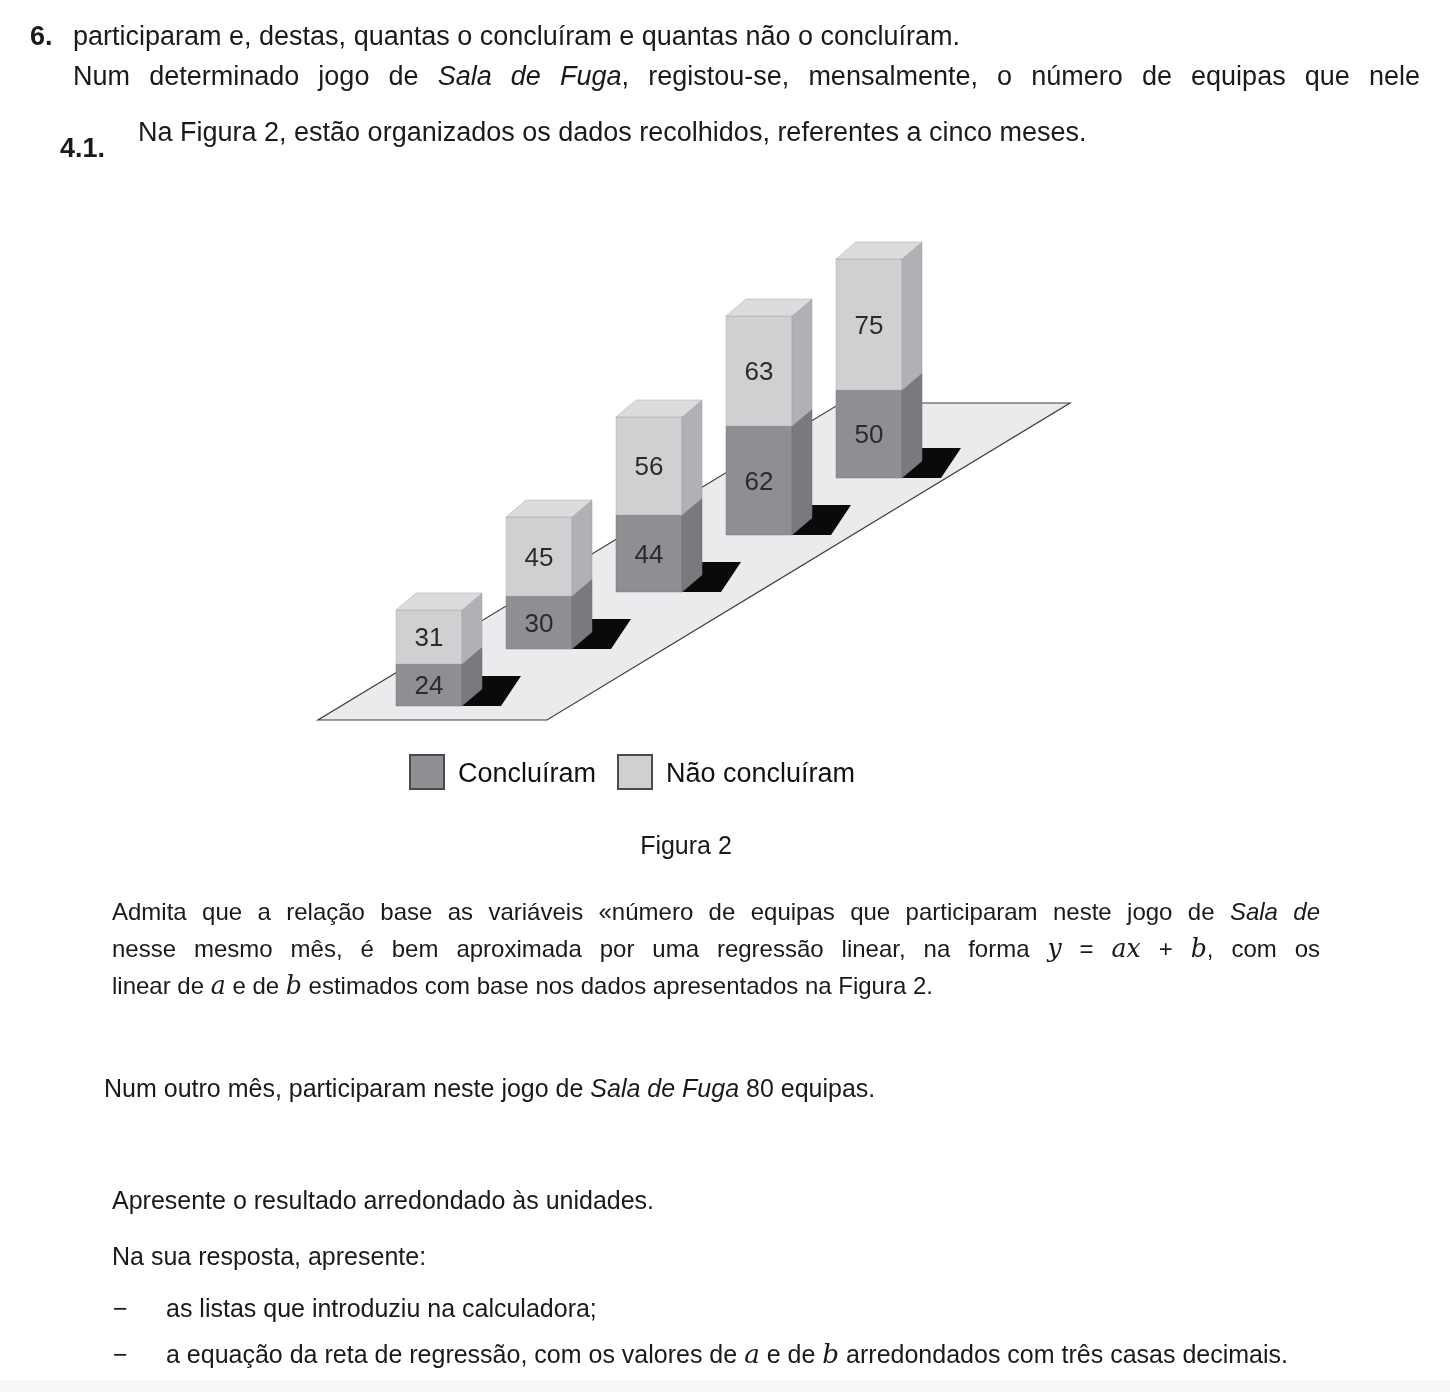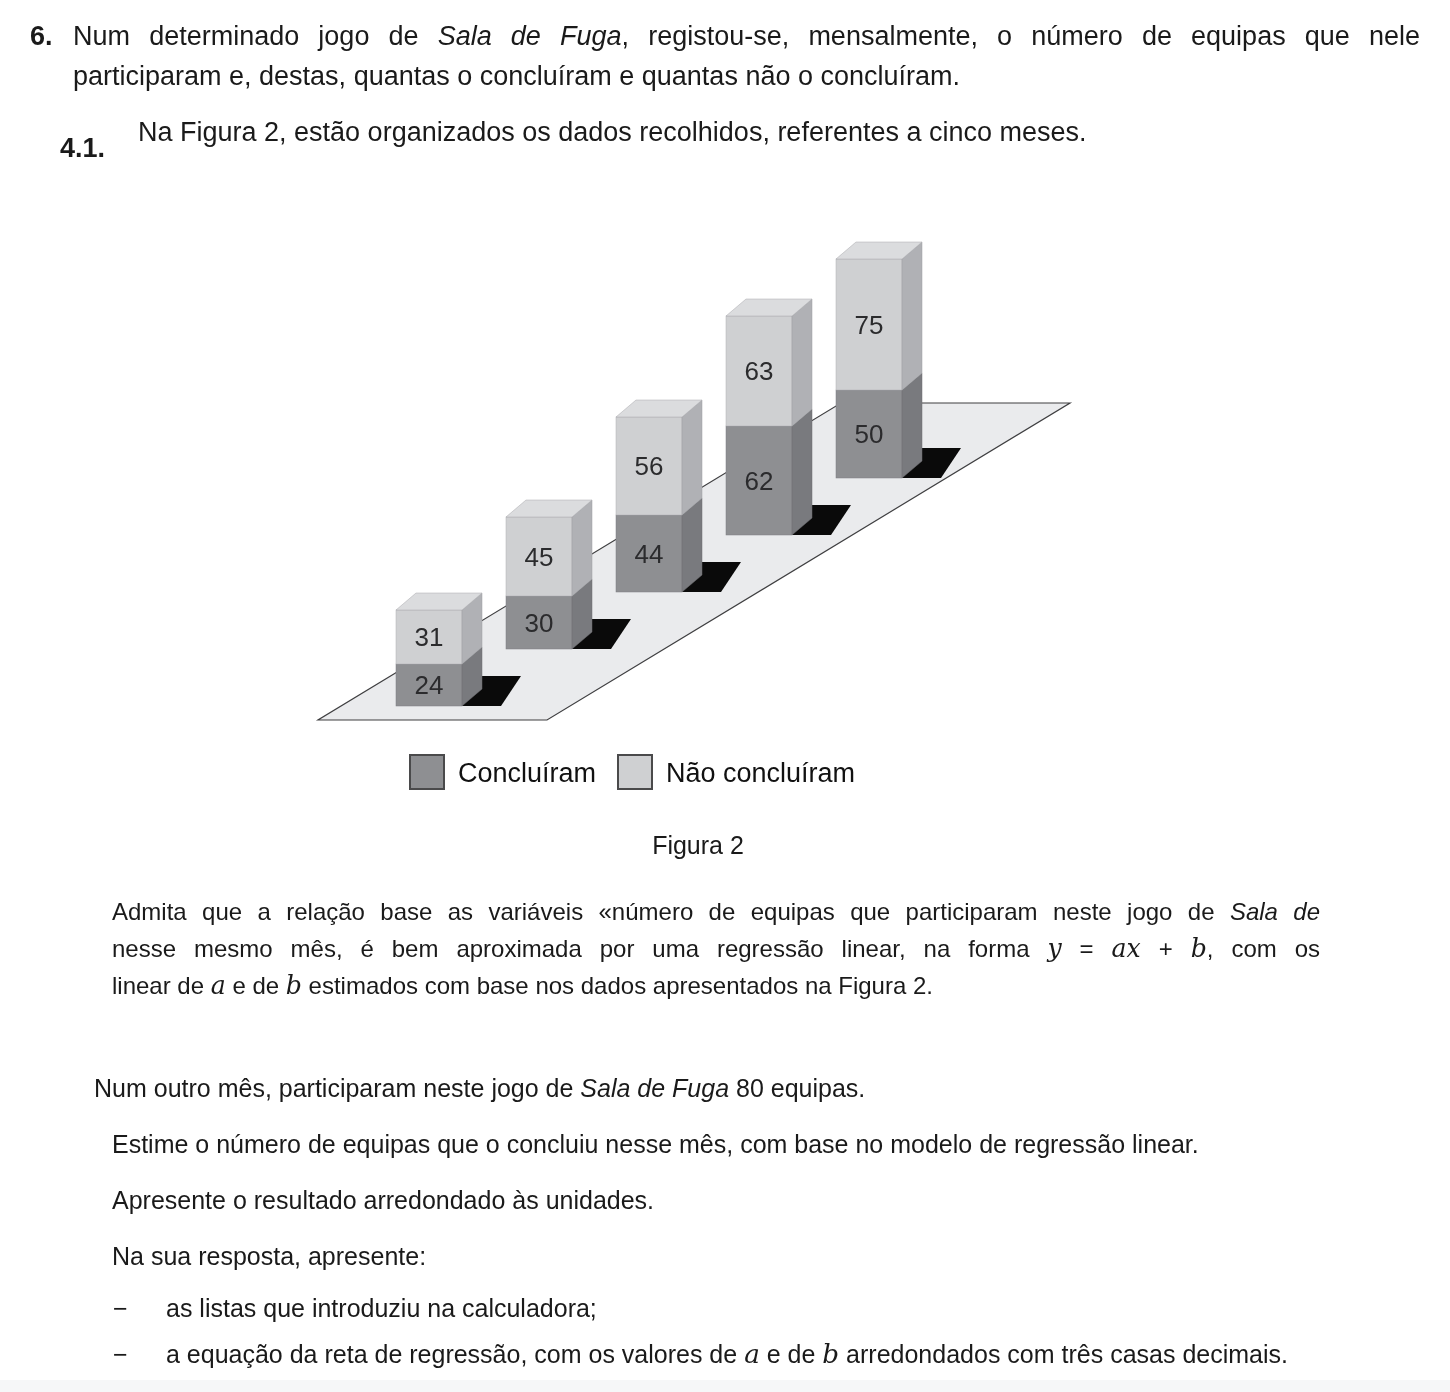--- a/index.html
+++ b/index.html
@@ -21,22 +21,22 @@
   #chart-svg{position:absolute;left:0;top:230px;}
   #bottom-strip{position:absolute;left:0;bottom:0;width:100%;height:12px;background:#f6f7f8;}
 </style>
 </head>
 <body>
 
 <div id="page">
 
   <div class="abs q6 qlabel" style="left:30px;top:16px;">6.</div>
   <div class="abs q6" style="left:73px;top:16px;width:1347px;">
+      <div class="tline"><span class="seg-n">participaram e, destas, quantas o concluíram e quantas não o concluíram.</span></div>
       <div class="tline just"><span class="seg-n">Num determinado jogo de </span><span class="seg-i">Sala de Fuga</span><span class="seg-n">, registou-se, mensalmente, o número de equipas que nele</span></div>
-      <div class="tline"><span class="seg-n">participaram e, destas, quantas o concluíram e quantas não o concluíram.</span></div>
     </div>
 
   <div class="abs q6 qlabel" style="left:60px;top:128px;">4.1.</div>
   <div class="abs q6" style="left:138px;top:112px;">Na Figura 2, estão organizados os dados recolhidos, referentes a cinco meses.</div>
 
   <svg id="chart-svg" width="1450" height="580" viewBox="0 0 1450 580" font-family="Liberation Sans, sans-serif">
       <polygon points="318,490 547,490 1070,173 841,173" fill="#eaebed" stroke="#3f3f41" stroke-width="1.2"></polygon>
       <polygon points="436,476 501,476 521,446 456,446" fill="#0a0a0a"></polygon>
       <polygon points="546,419 611,419 631,389 566,389" fill="#0a0a0a"></polygon>
       <polygon points="656,362 721,362 741,332 676,332" fill="#0a0a0a"></polygon>
@@ -76,35 +76,32 @@
       <polygon points="902,160 922,143 922,12 902,29" fill="#b0b1b5" stroke="#9d9ea2" stroke-width="0.5"></polygon>
       <polygon points="836,29 902,29 922,12 856,12" fill="#dbdcde" stroke="#a8a9ad" stroke-width="0.5"></polygon>
       <text x="869" y="103.5" text-anchor="middle" font-size="26" fill="#2b2b2d">75</text>
       <text x="869" y="213" text-anchor="middle" font-size="26" fill="#2b2b2d">50</text>
       <rect x="410" y="525" width="34" height="34" fill="#8e8f92" stroke="#4a4a4b" stroke-width="2"></rect>
       <text x="458" y="552" font-size="27" fill="#111111">Concluíram</text>
       <rect x="618" y="525" width="34" height="34" fill="#cfd0d2" stroke="#4a4a4b" stroke-width="2"></rect>
       <text x="666" y="552" font-size="27" fill="#111111">Não concluíram</text>
     </svg>
 
-  <div class="abs caption" style="left:116px;top:831px;width:1164px;">Figura 2</div>
+  <div class="abs caption" style="left:104px;top:831px;width:1164px;">Figura 2</div>
 
   <div class="abs para" style="left:112px;top:893px;width:1208px;font-size:24px;">
       <div class="tline just"><span class="seg-n">Admita que a relação base as variáveis «número de equipas que participaram neste jogo de </span><span class="seg-i">Sala de</span></div>
       <div class="tline just"><span class="seg-n">nesse mesmo mês, é bem aproximada por uma regressão linear, na forma </span><span class="seg-m">y</span><span class="seg-n"> = </span><span class="seg-m">ax</span><span class="seg-n"> + </span><span class="seg-m">b</span><span class="seg-n">, com os</span></div>
       <div class="tline"><span class="seg-n">linear de </span><span class="seg-m">a</span><span class="seg-n"> e de </span><span class="seg-m">b</span><span class="seg-n"> estimados com base nos dados apresentados na Figura 2.</span></div>
     </div>
 
-  <div class="abs para" style="left:94px;top:1070px;width:1210px;">
+  <div class="abs para" style="left:104px;top:1070px;width:1210px;">
       <div class="tline"><span class="seg-n">Num outro mês, participaram neste jogo de </span><span class="seg-i">Sala de Fuga</span><span class="seg-n"> 80 equipas.</span></div>
     </div>
 
-  <div class="abs para" style="left:112px;top:1126px;width:1210px;">
-      <div class="tline"><span class="seg-n">Estime o número de equipas que o concluiu nesse mês, com base no modelo de regressão linear.</span></div>
-    </div>
 
   <div class="abs para" style="left:112px;top:1182px;width:1210px;">
       <div class="tline"><span class="seg-n">Apresente o resultado arredondado às unidades.</span></div>
     </div>
 
   <div class="abs para" style="left:112px;top:1238px;width:1210px;">
       <div class="tline"><span class="seg-n">Na sua resposta, apresente:</span></div>
     </div>
 
   <div class="abs para bullet" style="left:113px;top:1290px;width:1300px;">

